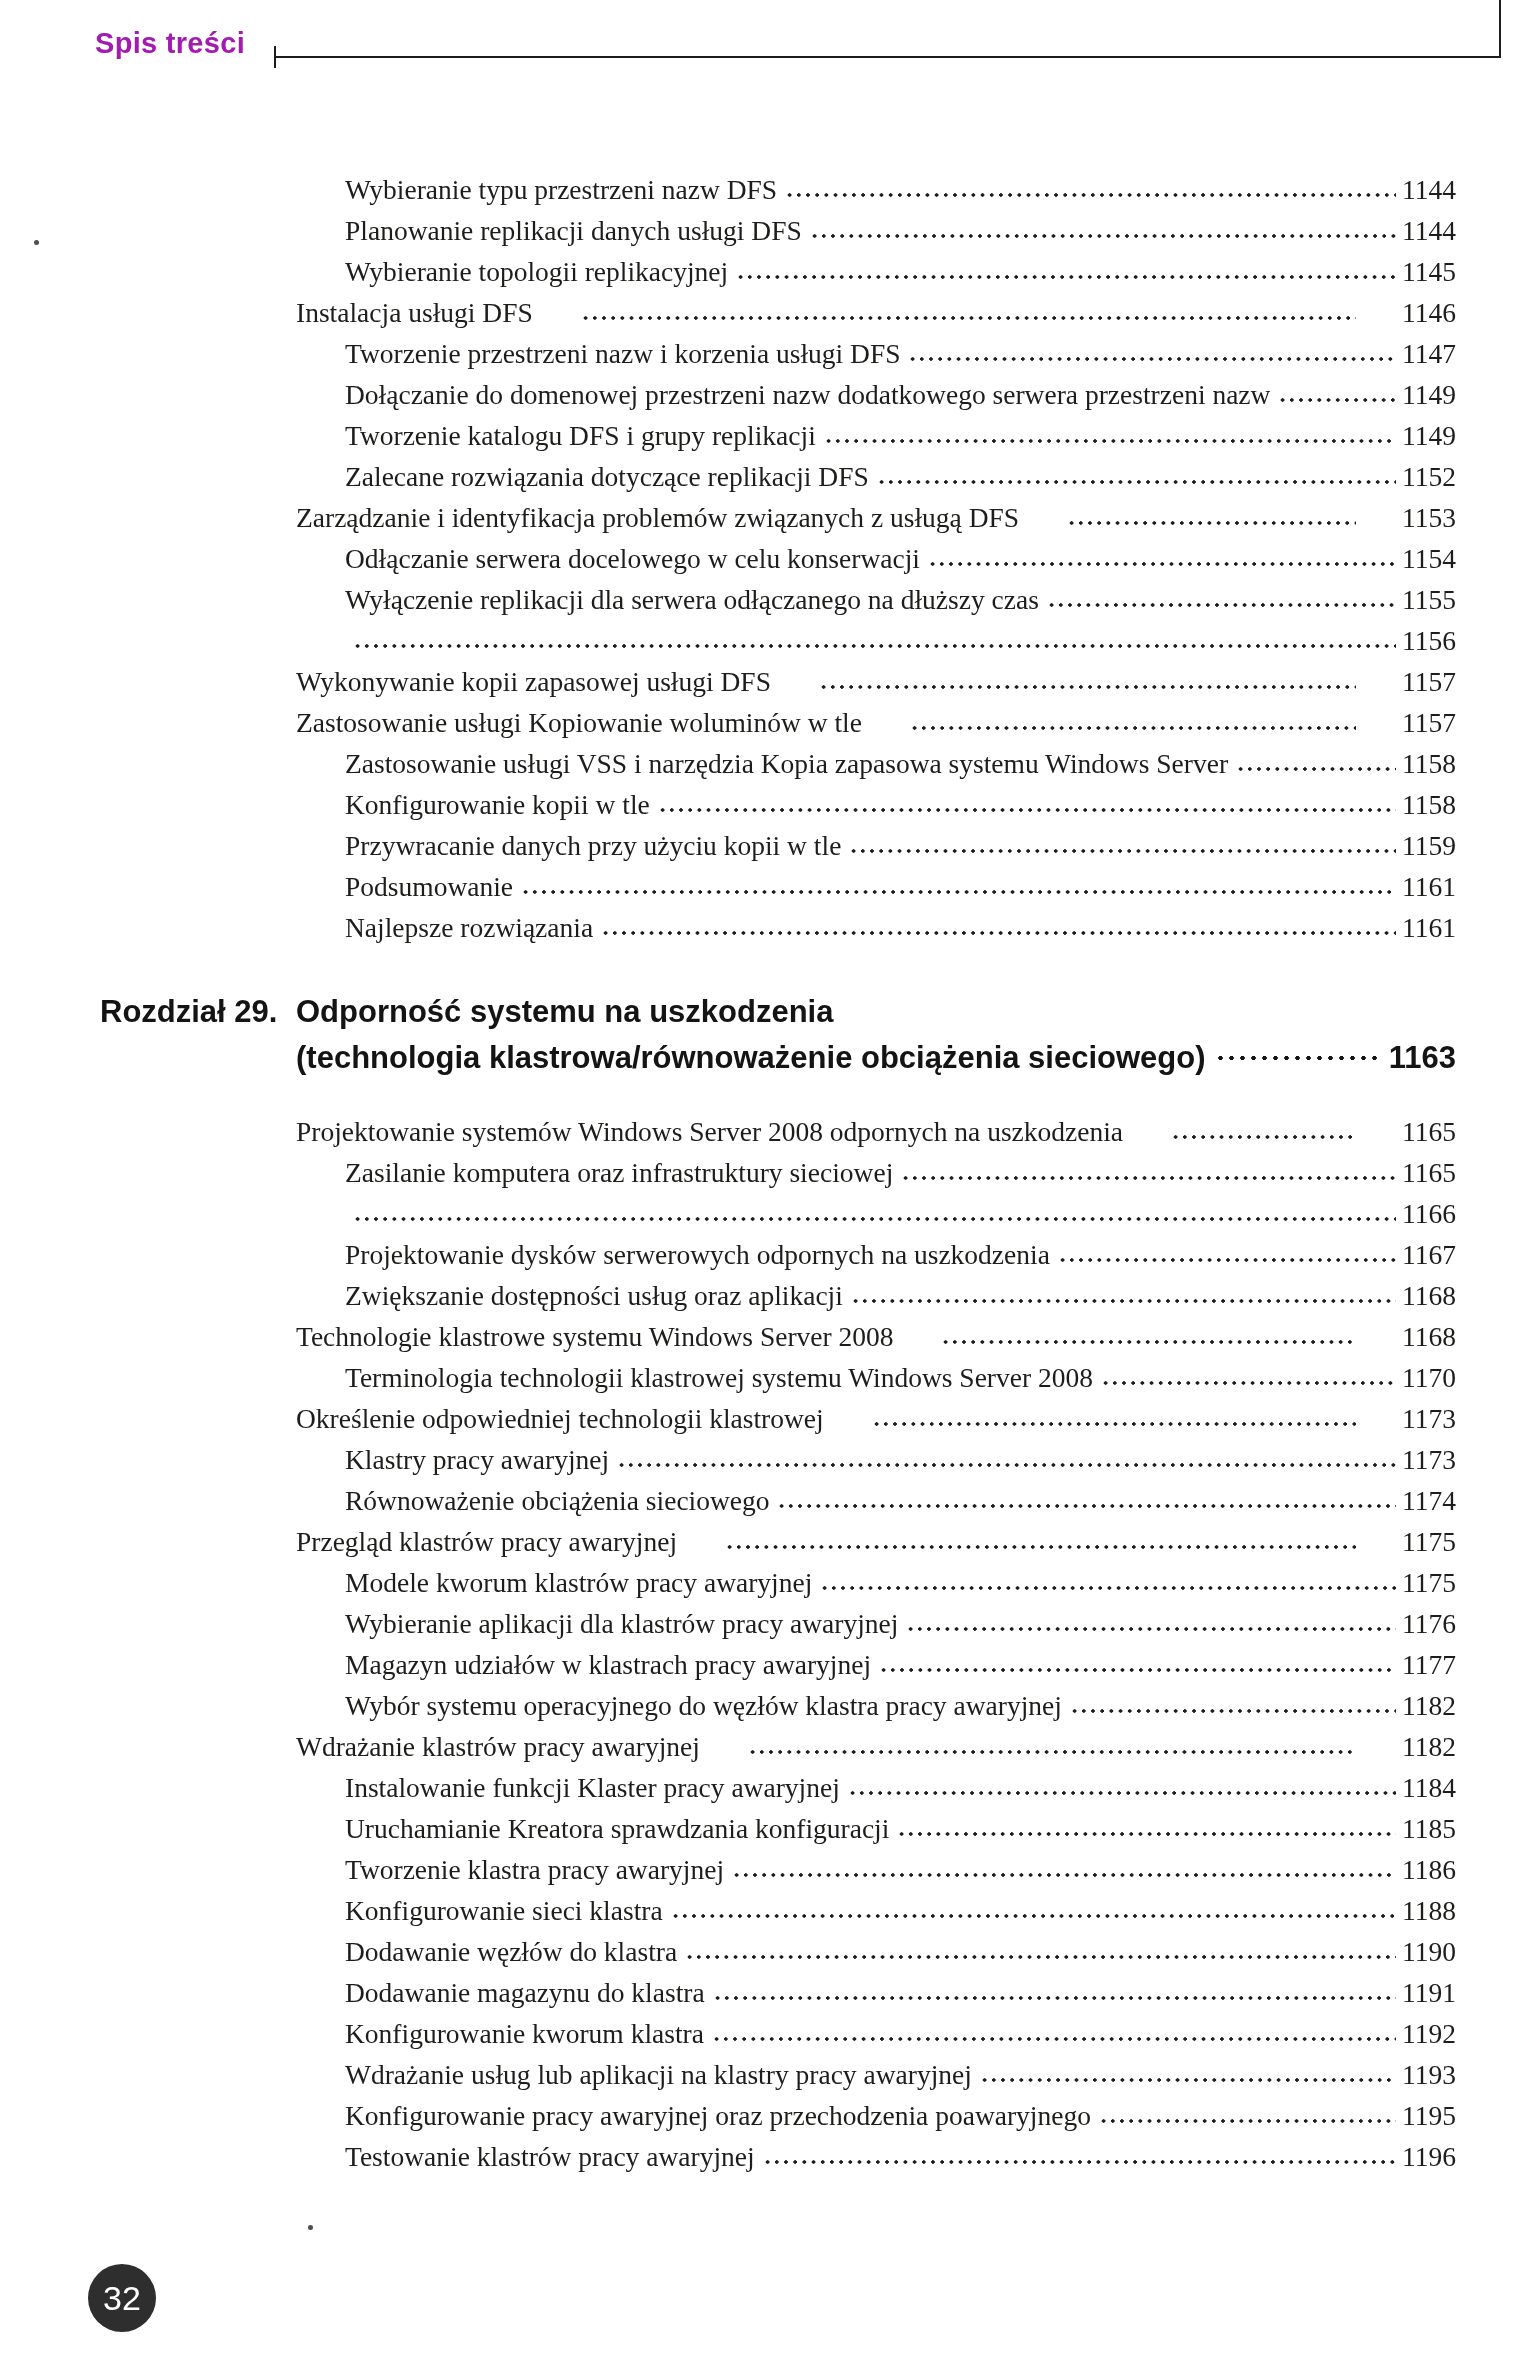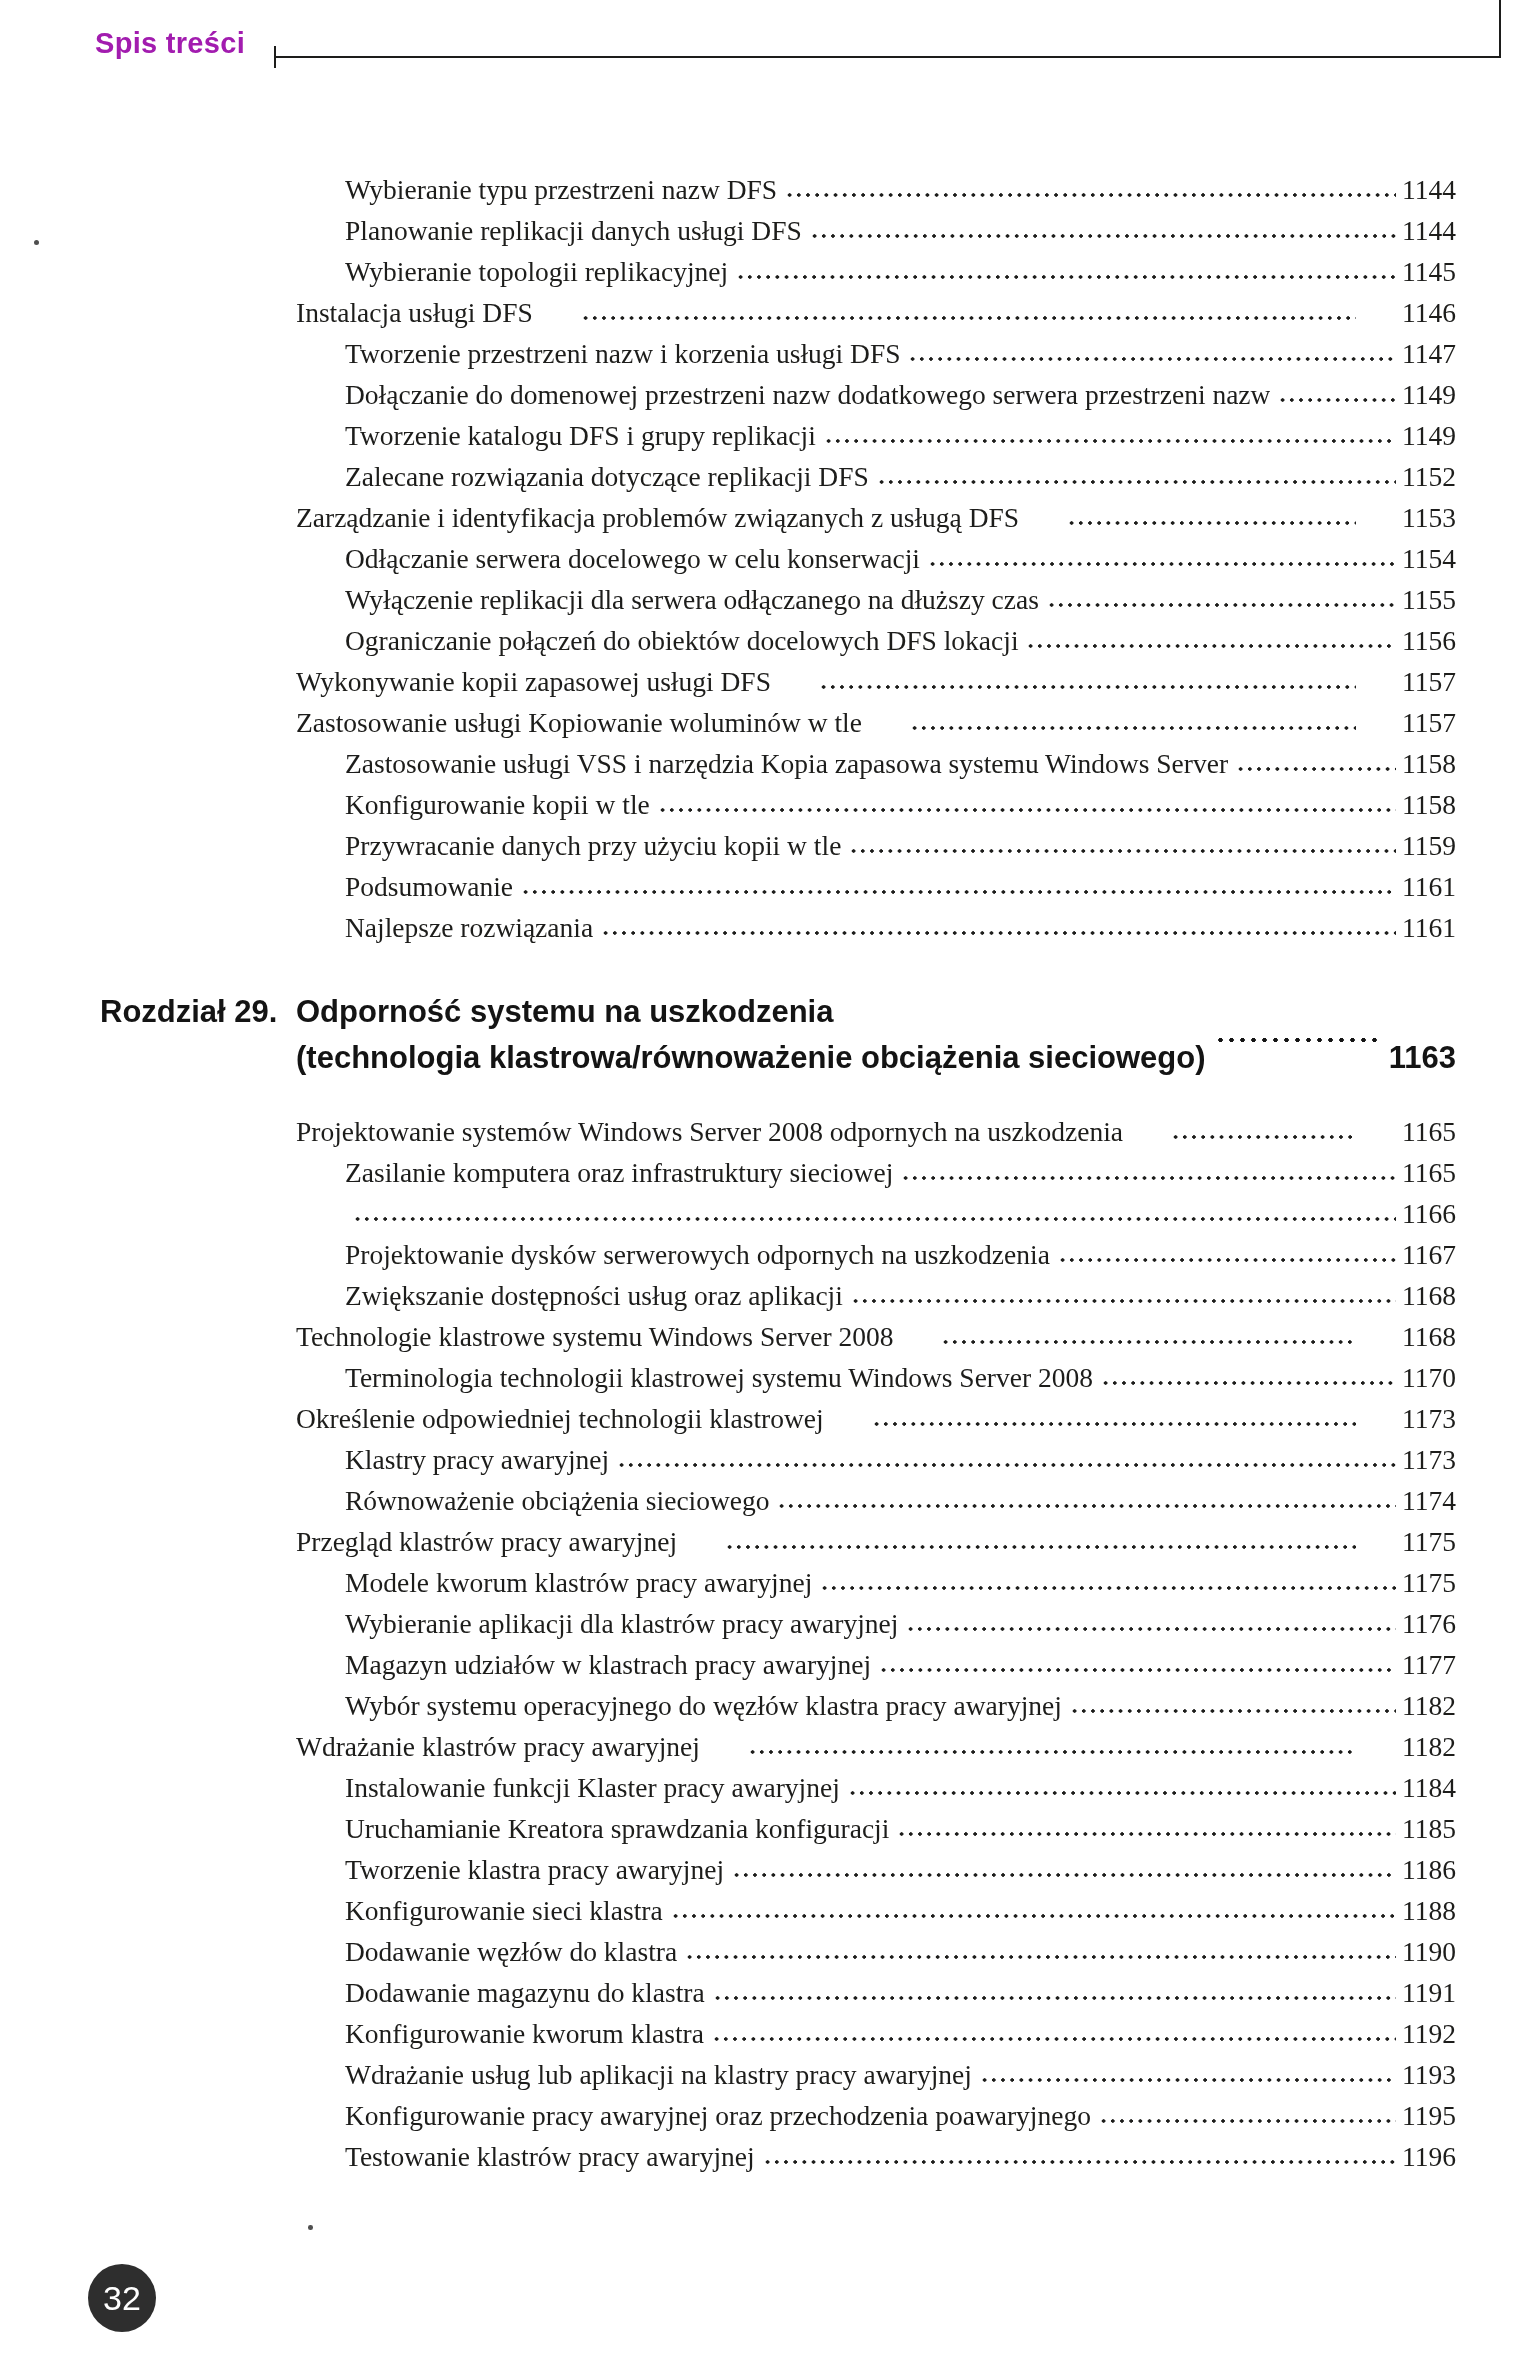--- a/index.html
+++ b/index.html
@@ -60,21 +60,21 @@
   .chapter {
     margin-top: 41px;
     font-family: "Liberation Sans", sans-serif;
     font-weight: bold;
     font-size: 31px;
     color: #141414;
   }
   .ch-row1 { display: flex; line-height: 46px; }
   .ch-label { flex: 0 0 196px; }
   .ch-title { flex: 0 1 auto; white-space: nowrap; }
-  .ch-row2 { display: flex; align-items: flex-start; line-height: 46px; padding-left: 196px; }
+  .ch-row2 { display: flex; align-items: center; line-height: 46px; padding-left: 196px; }
   .ch-row2 .t { white-space: nowrap; overflow: hidden; flex: 0 1 auto; }
   .leader-bold {
     flex: 1 0 19.6px;
     height: 9.8px;
     margin: 0 7.9px 0 9.2px;
     background-image: radial-gradient(circle, #141414 2px, transparent 2.4px);
     background-size: 11px 9.8px;
     background-repeat: repeat-x;
     background-position: left bottom;
   }
@@ -165,21 +165,20 @@
           <span class="t">Odłączanie serwera docelowego w celu konserwacji</span>
           <span class="leader"></span>
           <span class="pg">1154</span>
         </div>
         <div class="entry lvl2">
           <span class="t">Wyłączenie replikacji dla serwera odłączanego na dłuższy czas</span>
           <span class="leader"></span>
           <span class="pg">1155</span>
         </div>
         <div class="entry lvl2">
-          <span class="t">Ograniczanie połączeń do obiektów docelowych DFS lokacji</span>
           <span class="leader"></span>
           <span class="pg">1156</span>
         </div>
         <div class="entry lvl1">
           <span class="t">Wykonywanie kopii zapasowej usługi DFS</span>
           <span class="leader"></span>
           <span class="pg">1157</span>
         </div>
         <div class="entry lvl1">
           <span class="t">Zastosowanie usługi Kopiowanie woluminów w tle</span>

